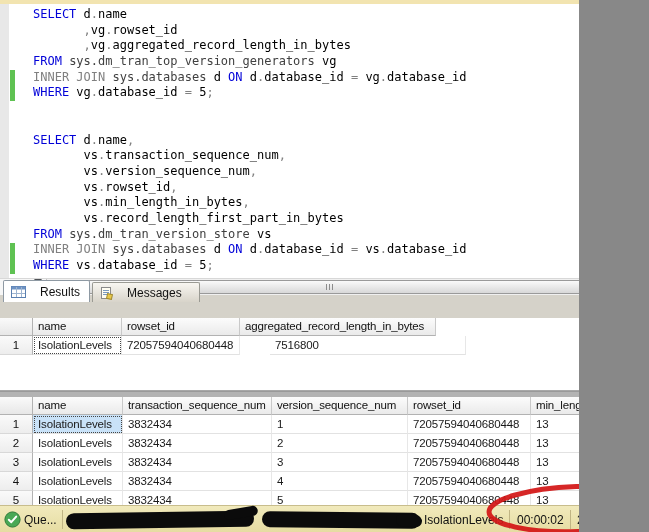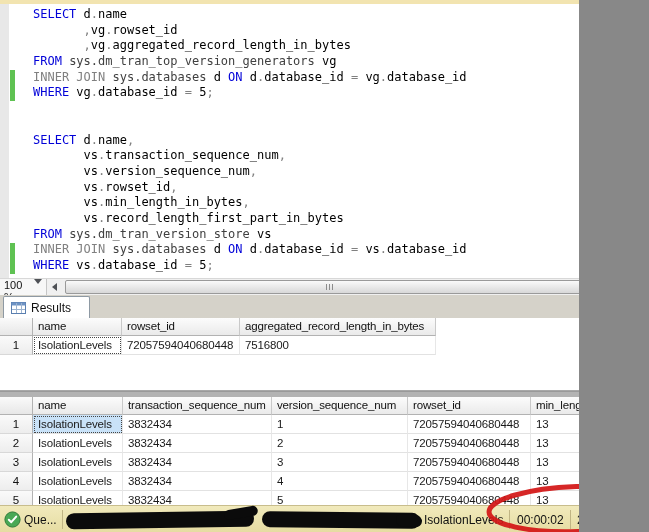--- a/index.html
+++ b/index.html
@@ -35,21 +35,21 @@
   .hrow{position:absolute;left:0;top:278px;width:649px;height:17px;background:#F0F0F0;border-top:1px solid #D8D8D8;box-sizing:border-box;}
   .zoombox{position:absolute;left:0;top:0;width:47px;height:16px;background:#F7F7F7;border-right:1px solid #C6C6C6;
     box-sizing:border-box;font-size:11px;display:flex;align-items:flex-start;justify-content:space-between;padding:0 4px;}
   .hleft{position:absolute;left:48px;top:1px;width:13px;height:14px;}
   .htrack{position:absolute;left:62px;top:1px;width:554px;height:14px;}
   .hthumb{position:absolute;left:3px;top:0;width:528px;height:14px;background:linear-gradient(#FAFAFA,#D8D8D8);
     border:1px solid #9A9A9A;border-radius:2px;box-sizing:border-box;display:flex;align-items:center;justify-content:center;}
   .hright{position:absolute;left:617px;top:1px;width:14px;height:14px;}
   
   .tabbar{position:absolute;left:0;top:295px;width:649px;height:23px;background:#D5D2C9;}
-  .tab{position:absolute;bottom:0;display:flex;align-items:center;gap:5px;padding:0 7px;font-size:12px;box-sizing:border-box;cursor:default;}
+  .tab{position:absolute;bottom:16px;display:flex;align-items:center;gap:14px;padding:0 7px;font-size:12px;box-sizing:border-box;cursor:default;}
   .tab.active{left:3px;width:87px;height:22px;background:#FFFFFF;border:1px solid #8E99A3;border-bottom:none;border-radius:2px 2px 0 0;z-index:2;}
   .tab.inactive{left:92px;width:108px;height:20px;background:linear-gradient(#F8F6F1,#D8D4CA);border:1px solid #9A9A93;border-bottom:none;border-radius:2px 2px 0 0;}
   
   .results{position:absolute;left:0;top:318px;width:649px;height:187px;background:#FFFFFF;}
   .g1{position:absolute;left:0;top:0;width:629px;height:72px;overflow:hidden;border-bottom:1px solid #A8A8A8;}
   .divider{position:absolute;left:0;top:73px;width:634px;height:6px;background:#B3B3B3;border-top:1px solid #9A9A9A;box-sizing:border-box;}
   .g2{position:absolute;left:0;top:79px;width:613px;height:108px;overflow:hidden;}
   .g-head{display:flex;height:18px;}
   .g-corner{width:33px;flex:none;background:linear-gradient(#FAFAFA,#E7E7E7);border-right:1px solid #B2B2B2;border-bottom:1px solid #B2B2B2;box-sizing:border-box;}
   .g-hcell{flex:none;background:linear-gradient(#FCFCFC,#EAEAEA);border-right:1px solid #C9C9C9;border-bottom:1px solid #B2B2B2;
@@ -140,35 +140,45 @@
     <div class="tab active">
       <svg width="15" height="12" viewBox="0 0 15 12">
           <rect x="0.5" y="0.5" width="14" height="11" fill="#fff" stroke="#5A7FB0"></rect>
           <rect x="0.5" y="0.5" width="14" height="3" fill="#6E93C4"></rect>
           <line x1="5.5" y1="1" x2="5.5" y2="11" stroke="#9DB4D0"></line>
           <line x1="10.5" y1="1" x2="10.5" y2="11" stroke="#9DB4D0"></line>
           <line x1="1" y1="7.5" x2="14" y2="7.5" stroke="#9DB4D0"></line>
         </svg>
       <span>Results</span>
     </div>
+    <div class="tab inactive">
+      <svg width="13" height="14" viewBox="0 0 13 14">
+          <rect x="1.5" y="1.5" width="9" height="11" fill="#FFFDF2" stroke="#8A8A8A"></rect>
+          <line x1="3" y1="4.5" x2="9" y2="4.5" stroke="#7A9AC0"></line>
+          <line x1="3" y1="6.5" x2="9" y2="6.5" stroke="#7A9AC0"></line>
+          <line x1="3" y1="8.5" x2="7" y2="8.5" stroke="#7A9AC0"></line>
+          <rect x="7" y="8" width="5" height="5" fill="#E8C84A" stroke="#A08A2E" transform="rotate(12 9.5 10.5)"></rect>
+        </svg>
+      <span>Messages</span>
+    </div>
   </div>
 
   <div class="results">
     <div class="g1">
         <div class="g-head">
           <div class="g-corner"></div>
           <div class="g-hcell" style="width: 89px;">name</div>
           <div class="g-hcell" style="width: 118px;">rowset_id</div>
           <div class="g-hcell" style="width: 196px;">aggregated_record_length_in_bytes</div>
         </div>
         <div class="g-row">
           <div class="g-rowhead">1</div>
           <div class="g-cell focused" style="width: 89px;">IsolationLevels</div>
           <div class="g-cell" style="width: 118px;">72057594040680448</div>
-          <div class="g-cell" style="width: 196px;">7516800</div>
+          <div class="g-cell" style="width: 196px; margin-left: 30px;">7516800</div>
         </div>
       </div>
     <div class="divider"></div>
     <div class="g2">
         <div class="g-head">
           <div class="g-corner"></div>
           <div class="g-hcell" style="width: 90px;">name</div>
           <div class="g-hcell" style="width: 149px;">transaction_sequence_num</div>
           <div class="g-hcell" style="width: 136px;">version_sequence_num</div>
           <div class="g-hcell" style="width: 123px;">rowset_id</div>

